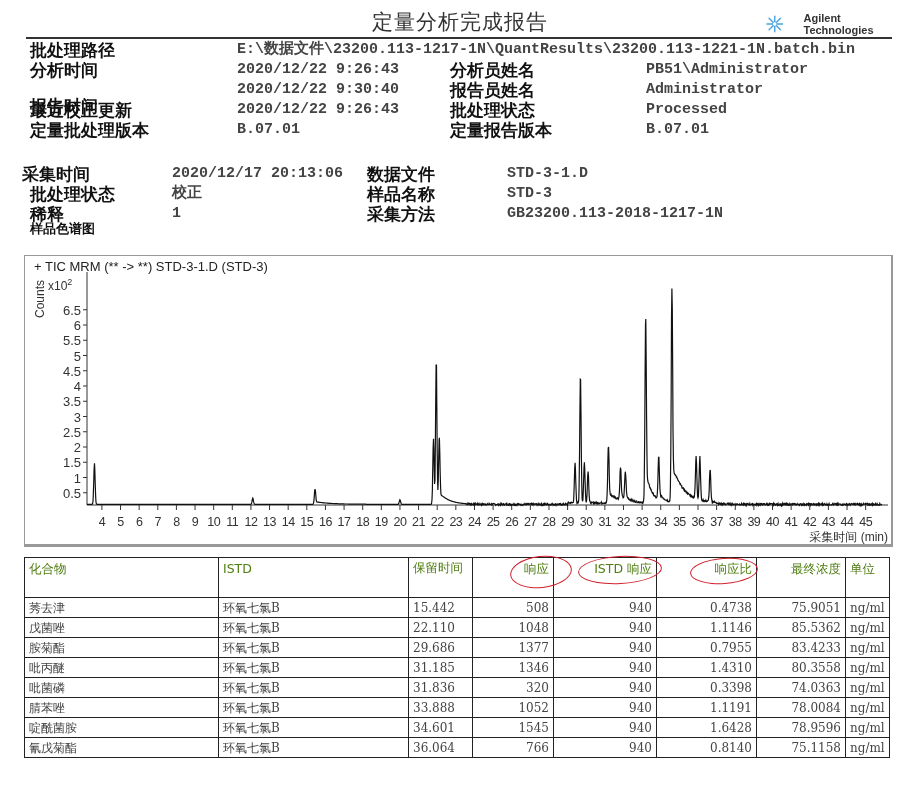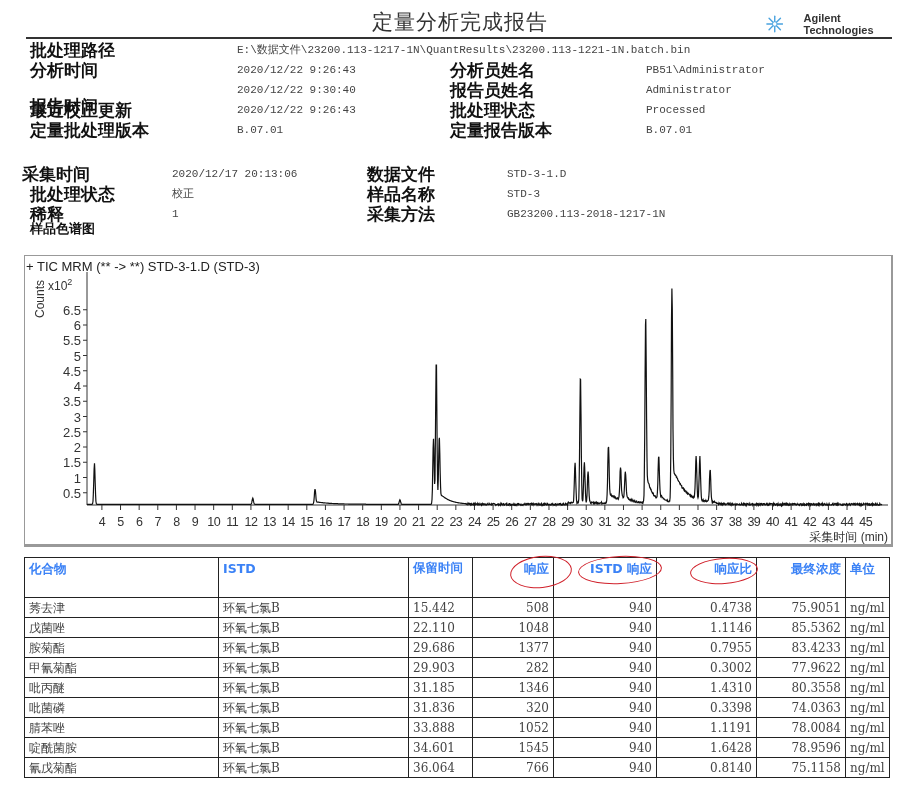--- a/index.html
+++ b/index.html
@@ -3,28 +3,28 @@
 <meta charset="utf-8">
 <style>
   html, body { margin: 0; padding: 0; background: #fff; }
   body { width: 900px; height: 792px; position: relative; overflow: hidden; font-family: "DejaVu Serif", "Liberation Serif", serif; color: #111; }
   .abs { position: absolute; }
   .title { left: 372px; top: 8px; font-size: 21px; color: #333; letter-spacing: 1px; font-family: "DejaVu Sans", sans-serif; }
   .title-rule { left: 26px; top: 37px; width: 866px; height: 2px; background: #333; }
   .brand { left: 766px; top: 12px; display: flex; align-items: center; gap: 20px; }
   .brand-text { font-family: "Liberation Sans", sans-serif; font-size: 11px; font-weight: bold; color: #333; }
   .lbl { font-family: "DejaVu Sans", sans-serif; font-weight: bold; font-size: 17px; color: #111; }
-  .val { font-family: "Liberation Mono", monospace; font-size: 11px; color: #444; }
+  .val { font-family: "Liberation Mono", monospace; font-size: 15px; color: #444; font-weight: bold; }
   .row { position: absolute; height: 20px; line-height: 20px; white-space: nowrap; }
   .section-label { left: 30px; top: 220px; font-family: "DejaVu Sans", sans-serif; font-weight: bold; font-size: 13px; }
   .chart-frame { left: 24px; top: 255px; width: 866px; height: 288px; border: 1px solid #999; border-bottom: 3px solid #999; border-right: 2px solid #999; background: #fff; }
-  .chart-title { left: 26px; top: 259px; font-family: "Liberation Sans", sans-serif; font-size: 13px; color: #222; }
+  .chart-title { left: 34px; top: 259px; font-family: "Liberation Sans", sans-serif; font-size: 13px; color: #222; }
   table.results { position: absolute; left: 24px; top: 557px; border-collapse: collapse; font-family: "DejaVu Serif", serif; font-size: 12px; }
   table.results td, table.results th { border: 1.5px solid #222; padding: 0 4px; height: 19px; line-height: 16px; color: #444; white-space: nowrap; }
-  table.results th { font-family: "DejaVu Sans", sans-serif; font-weight: bold; color: #3b82f6; font-size: 12.5px; text-align: left; vertical-align: top; height: 36px; padding-top: 3px; }
+  table.results th { font-family: "DejaVu Sans", sans-serif; font-weight: normal; color: #4d7c0f; font-size: 12.5px; text-align: left; vertical-align: top; height: 36px; padding-top: 3px; }
   table.results th.r, table.results td.r { text-align: right; }
   .circle { position: absolute; border: 1.6px solid #d0202a; border-radius: 50%; pointer-events: none; }
 </style>
 </head>
 <body>
 
 <div class="abs title">定量分析完成报告</div>
 <div class="abs brand">
   <svg width="20" height="20" viewBox="0 0 20 20">
     <g stroke="#4aa3df" stroke-width="1.6" stroke-linecap="round">
@@ -247,30 +247,20 @@
         <td>胺菊酯</td>
         <td>环氧七氯B</td>
         <td>29.686</td>
         <td class="r">1377</td>
         <td class="r">940</td>
         <td class="r">0.7955</td>
         <td class="r">83.4233</td>
         <td>ng/ml</td>
       </tr>
       <tr>
-        <td>甲氰菊酯</td>
-        <td>环氧七氯B</td>
-        <td>29.903</td>
-        <td class="r">282</td>
-        <td class="r">940</td>
-        <td class="r">0.3002</td>
-        <td class="r">77.9622</td>
-        <td>ng/ml</td>
-      </tr>
-      <tr>
         <td>吡丙醚</td>
         <td>环氧七氯B</td>
         <td>31.185</td>
         <td class="r">1346</td>
         <td class="r">940</td>
         <td class="r">1.4310</td>
         <td class="r">80.3558</td>
         <td>ng/ml</td>
       </tr>
       <tr>

